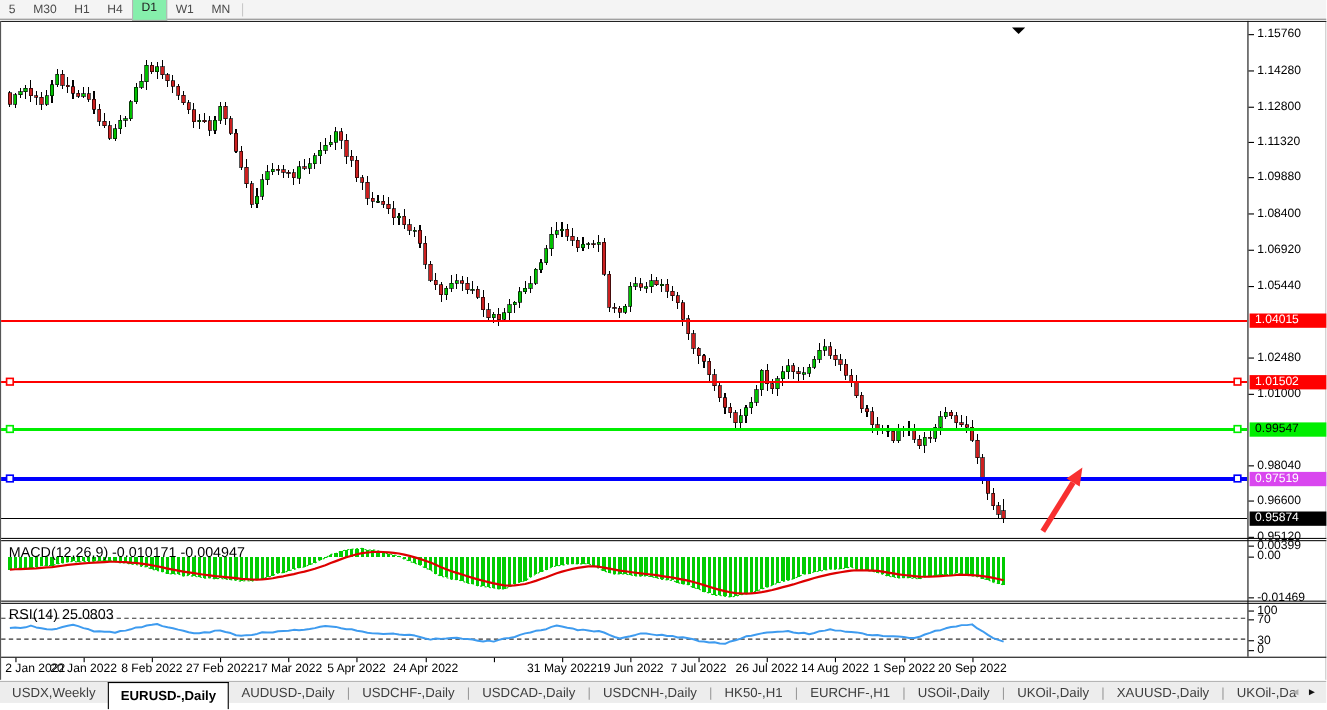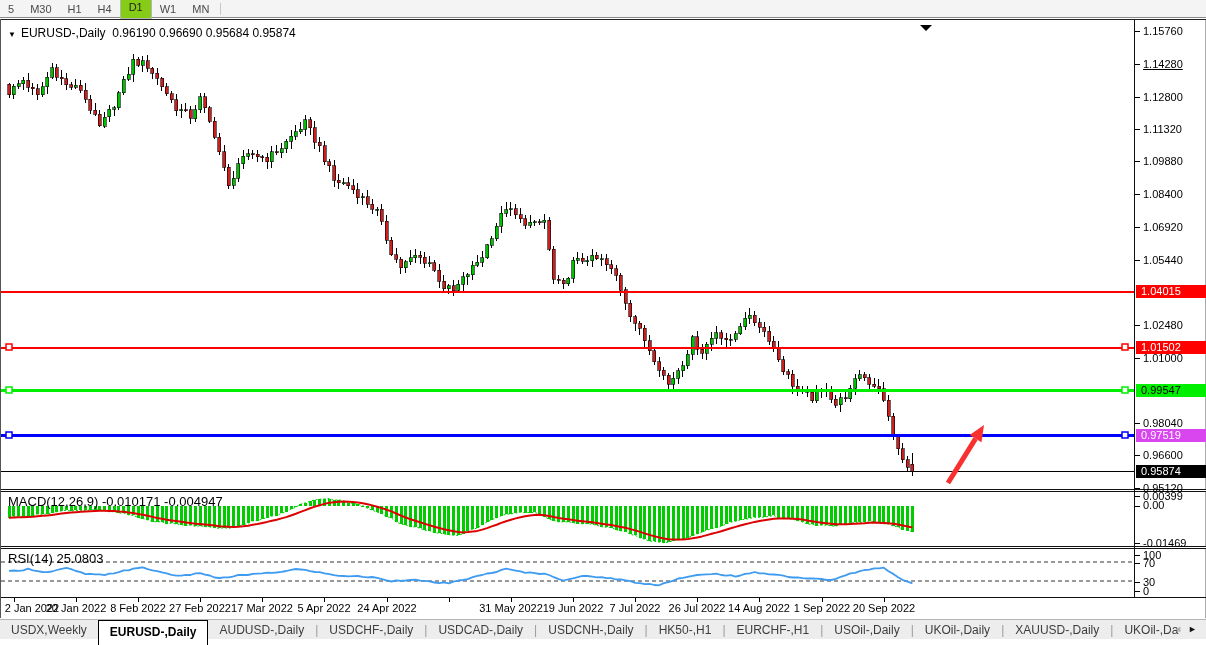--- a/index.html
+++ b/index.html
@@ -2,21 +2,21 @@
 <html><head>
 <meta charset="utf-8">
 <style>
   html,body{margin:0;padding:0;background:#fff;}
   #app{position:relative;width:1206px;height:645px;background:#fff;overflow:hidden;
        font-family:"Liberation Sans",sans-serif;-webkit-font-smoothing:antialiased;}
   
   #toolbar{position:absolute;left:0;top:0;width:1206px;height:18px;background:#f4f4f4;
            border-bottom:1px solid #8a8a8a;display:flex;align-items:center;box-sizing:border-box;}
   .tfbtn{font-size:11px;color:#4a4a4a;padding:0 8px;height:16px;line-height:16px;cursor:default;}
-  .tfbtn.active{background:#84cc16;border:1px solid #b5b5b5;box-sizing:border-box;height:20px;line-height:15px;color:#222;}
+  .tfbtn.active{background:#86efac;border:1px solid #b5b5b5;box-sizing:border-box;height:20px;line-height:15px;color:#222;}
   .tfsep{width:1px;height:12px;background:#c9c9c9;margin:0 3px;}
   
   #chartwin{position:absolute;left:0;top:19px;width:1206px;height:599px;background:#fff;
             border-left:1px solid #555;border-right:1px solid #aaa;box-sizing:border-box;}
   #chartwin .topline{position:absolute;left:0;top:0;width:1206px;height:1px;background:#222;}
   #titlerow{position:absolute;left:7px;top:7px;font-size:12px;color:#000;white-space:pre;z-index:5;}
   #titlerow .dd{font-size:8px;margin-right:5px;}
   svg{display:block;}
   #mainsvg{position:absolute;left:0;top:0;}
   #macdsvg{position:absolute;left:0;top:473px;}
@@ -454,21 +454,20 @@
         <rect x="1121" y="368" width="6" height="6" fill="#fff" stroke="#00EE00" stroke-width="1.5"></rect>
         <line x1="0" y1="416.5" x2="1133" y2="416.5" stroke="#0000FF" stroke-width="3" shape-rendering="crispEdges"></line>
         <rect x="5" y="413" width="6" height="6" fill="#fff" stroke="#0000FF" stroke-width="1.5"></rect>
         <rect x="1121" y="413" width="6" height="6" fill="#fff" stroke="#0000FF" stroke-width="1.5"></rect>
         <line x1="0" y1="452.5" x2="1133" y2="452.5" stroke="#000000" stroke-width="1" shape-rendering="crispEdges"></line>
         <polygon points="919,6 931,6 925,12" fill="#000000"></polygon>
         <line x1="947" y1="464" x2="974.5621942115497" y2="419.5942426591699" stroke="#F83030" stroke-width="5"></line>
         <polygon points="983,406 980.5,423.3 968.6,415.9" fill="#F83030"></polygon>
       </svg>
 
-    <div id="titlerow"><span class="dd">▼</span><span>EURUSD-,Daily</span><span>  </span><span>0.96190 0.96690 0.95684 0.95874</span></div>
 
     <div id="sep1" class="sep"></div>
     <svg id="macdsvg" width="1133" height="54" viewBox="0 0 1133 54">
         <g shape-rendering="crispEdges">
           <rect x="6.5" y="14.0" width="3" height="11.8" fill="#00CC00"></rect>
           <rect x="11.3" y="14.0" width="3" height="10.4" fill="#00CC00"></rect>
           <rect x="16.1" y="14.0" width="3" height="10.4" fill="#00CC00"></rect>
           <rect x="20.8" y="14.0" width="3" height="10.8" fill="#00CC00"></rect>
           <rect x="25.6" y="14.0" width="3" height="10.2" fill="#00CC00"></rect>
           <rect x="30.4" y="14.0" width="3" height="9.6" fill="#00CC00"></rect>
@@ -669,21 +668,21 @@
         <polyline points="8.0,21.9 12.8,21.5 17.6,21.9 22.3,21.3 27.1,19.7 31.9,21.4 36.7,22.1 41.5,23.0 46.2,23.2 51.0,22.5 55.8,21.0 60.6,19.8 65.4,18.9 70.1,20.2 74.9,22.0 79.7,23.1 84.5,25.1 89.3,24.8 94.0,25.4 98.8,25.4 103.6,26.2 108.4,24.6 113.2,24.3 117.9,23.1 122.7,21.4 127.5,21.3 132.3,19.6 137.1,19.0 141.8,18.3 146.6,20.2 151.4,21.3 156.2,22.1 161.0,23.4 165.7,24.4 170.5,25.8 175.3,26.6 180.1,26.7 184.9,25.8 189.6,26.0 194.4,24.3 199.2,24.2 204.0,25.6 208.8,26.5 213.5,28.5 218.3,29.0 223.1,28.4 227.9,28.3 232.7,27.3 237.4,25.8 242.2,26.0 247.0,26.0 251.8,24.9 256.6,24.6 261.3,24.4 266.1,23.6 270.9,23.9 275.7,23.5 280.5,22.9 285.2,22.0 290.0,20.8 294.8,20.0 299.6,20.5 304.4,20.9 309.1,22.1 313.9,23.0 318.7,23.1 323.5,24.4 328.3,25.1 333.0,26.2 337.8,26.8 342.6,27.0 347.4,27.3 352.2,27.2 356.9,27.0 361.7,27.9 366.5,28.3 371.3,28.0 376.1,28.8 380.8,30.1 385.6,31.4 390.4,32.5 395.2,31.4 400.0,31.8 404.7,31.5 409.5,31.0 414.3,30.7 419.1,31.7 423.9,31.9 428.6,32.4 433.4,33.5 438.2,34.1 443.0,33.4 447.8,34.3 452.5,32.7 457.3,31.5 462.1,31.0 466.9,30.1 471.7,28.2 476.4,26.8 481.2,26.0 486.0,24.5 490.8,24.0 495.6,23.0 500.3,20.9 505.1,19.7 509.9,20.6 514.7,21.6 519.5,22.3 524.2,23.9 529.0,23.4 533.8,24.1 538.6,25.0 543.4,24.6 548.1,26.0 552.9,28.2 557.7,30.1 562.5,31.5 567.3,30.3 572.0,29.4 576.8,28.2 581.6,26.8 586.4,27.0 591.2,27.7 595.9,28.4 600.7,28.1 605.5,29.1 610.3,29.1 615.1,30.5 619.8,30.4 624.6,31.3 629.4,32.1 634.2,33.9 639.0,34.1 643.7,35.1 648.5,34.8 653.3,36.0 658.1,36.3 662.9,34.1 667.6,33.1 672.4,31.6 677.2,29.5 682.0,28.9 686.8,27.8 691.5,26.8 696.3,26.0 701.1,25.7 705.9,25.3 710.7,25.2 715.4,24.6 720.2,26.0 725.0,26.6 729.8,26.2 734.6,27.6 739.3,26.5 744.1,24.8 748.9,24.3 753.7,23.0 758.5,24.3 763.2,24.3 768.0,25.4 772.8,25.5 777.6,25.9 782.4,26.6 787.1,28.0 791.9,28.5 796.7,28.3 801.5,29.1 806.3,29.5 811.0,29.4 815.8,29.6 820.6,30.0 825.4,31.0 830.2,31.0 834.9,29.9 839.7,27.8 844.5,26.3 849.3,24.4 854.1,23.9 858.8,22.2 863.6,21.0 868.4,20.6 873.2,19.3 878.0,19.3 882.7,18.6 887.5,22.3 892.3,24.9 897.1,28.2 901.9,31.1 906.6,32.7 911.4,34.3 " fill="none" stroke="#3E9BEF" stroke-width="1.8" stroke-linejoin="round"></polyline>
       </svg>
     <div id="rsilabel" class="indlabel">RSI(14) 25.0803</div>
 
     <div id="axisline"></div>
     <div id="botline"></div>
     <div id="paxis">
         <div class="pdash" style="top: 12px;"></div>
         <div class="ptick" style="top: 6px;">1.15760</div>
         <div class="pdash" style="top: 45px;"></div>
-        <div class="ptick" style="top: 39px; text-decoration: underline;">1.14280</div>
+        <div class="ptick" style="top: 39px;">1.14280</div>
         <div class="pdash" style="top: 78px;"></div>
         <div class="ptick" style="top: 72px;">1.12800</div>
         <div class="pdash" style="top: 110px;"></div>
         <div class="ptick" style="top: 104px;">1.11320</div>
         <div class="pdash" style="top: 142px;"></div>
         <div class="ptick" style="top: 136px;">1.09880</div>
         <div class="pdash" style="top: 175px;"></div>
         <div class="ptick" style="top: 169px;">1.08400</div>
         <div class="pdash" style="top: 208px;"></div>
         <div class="ptick" style="top: 202px;">1.06920</div>

